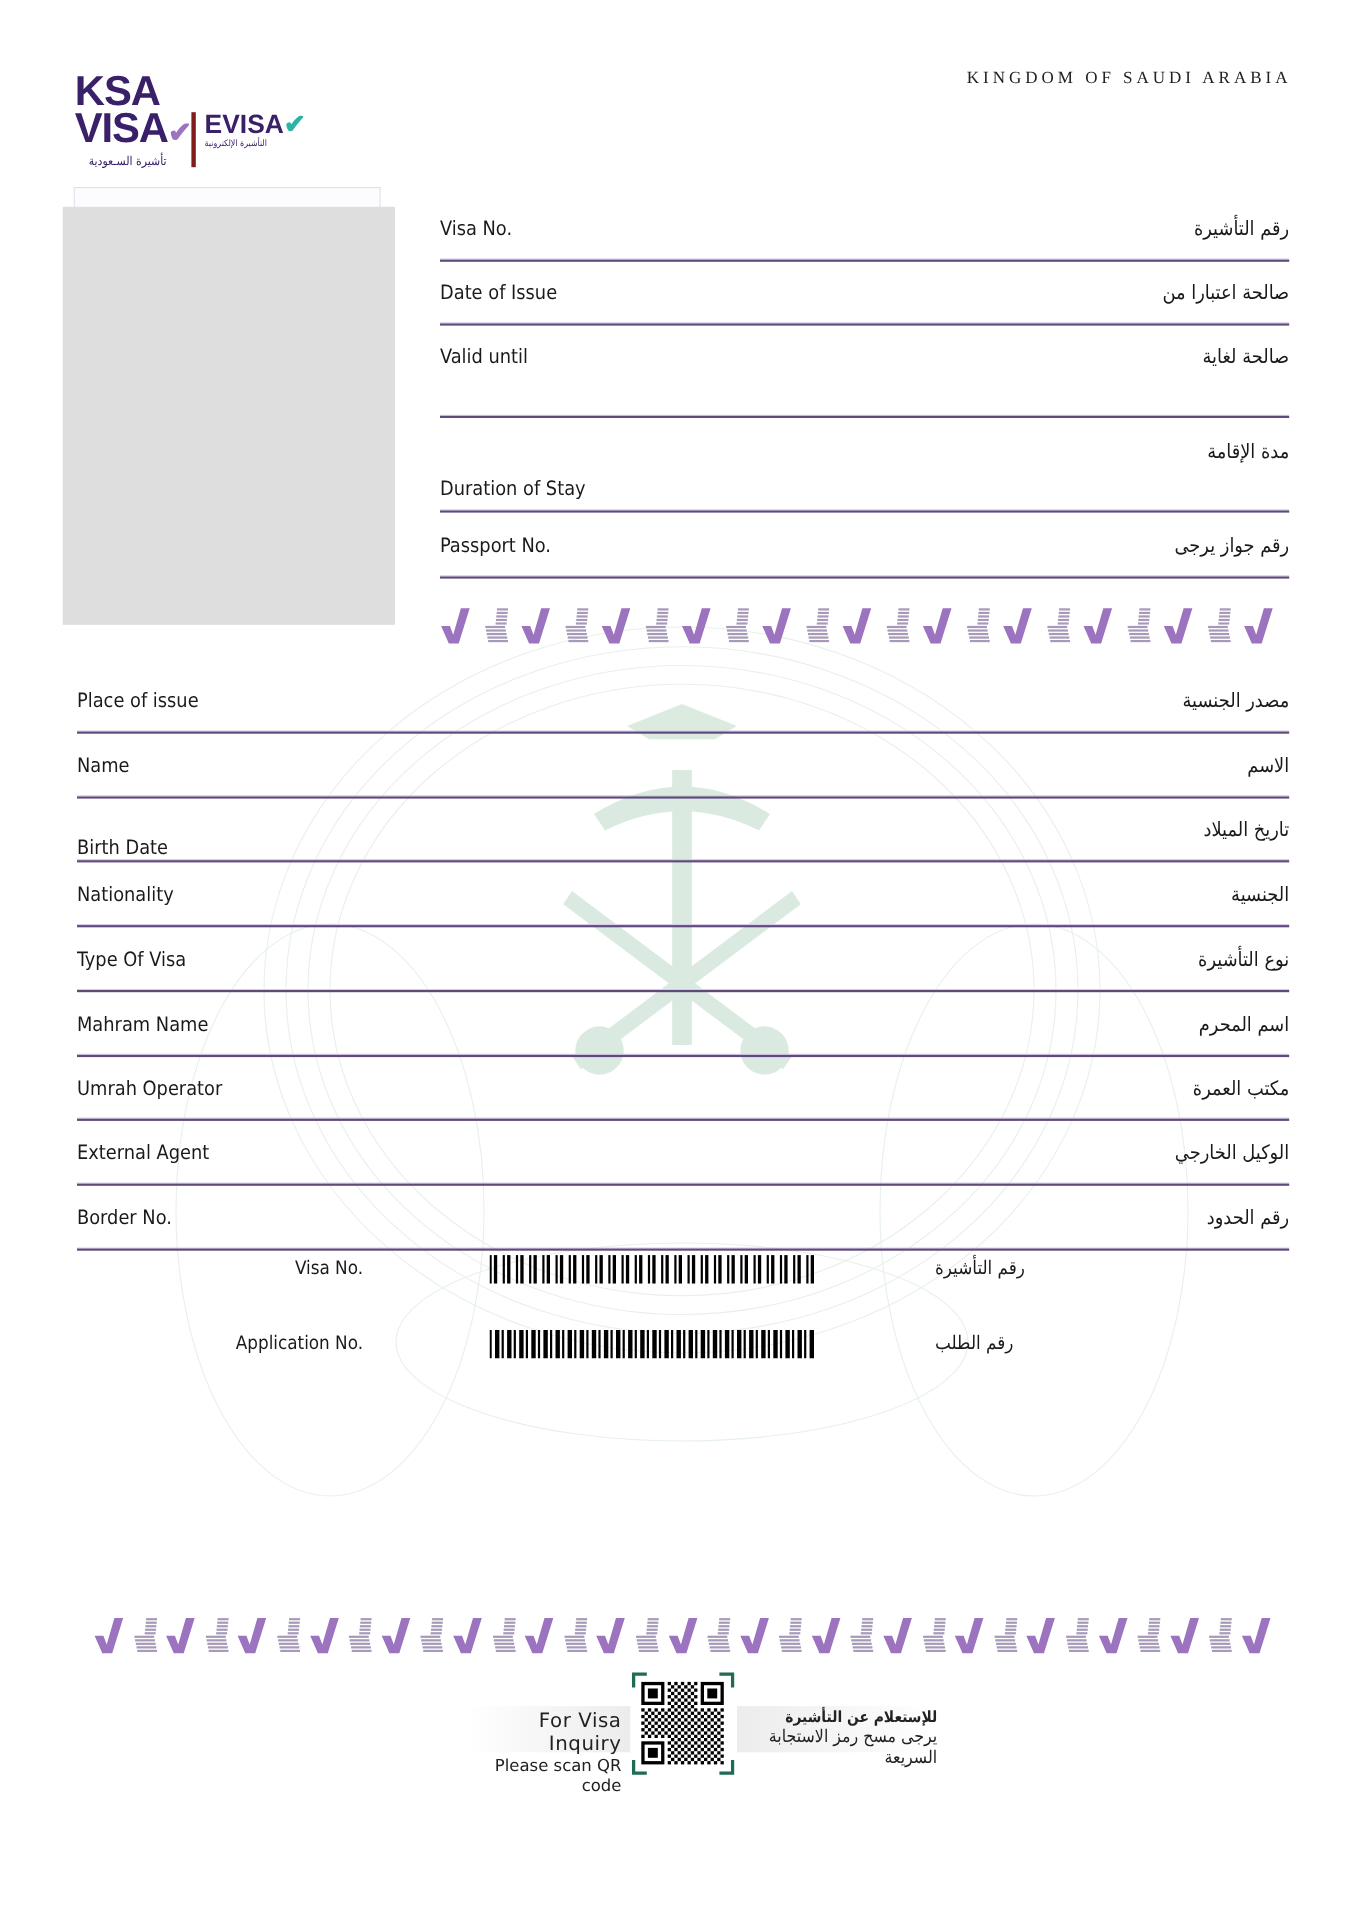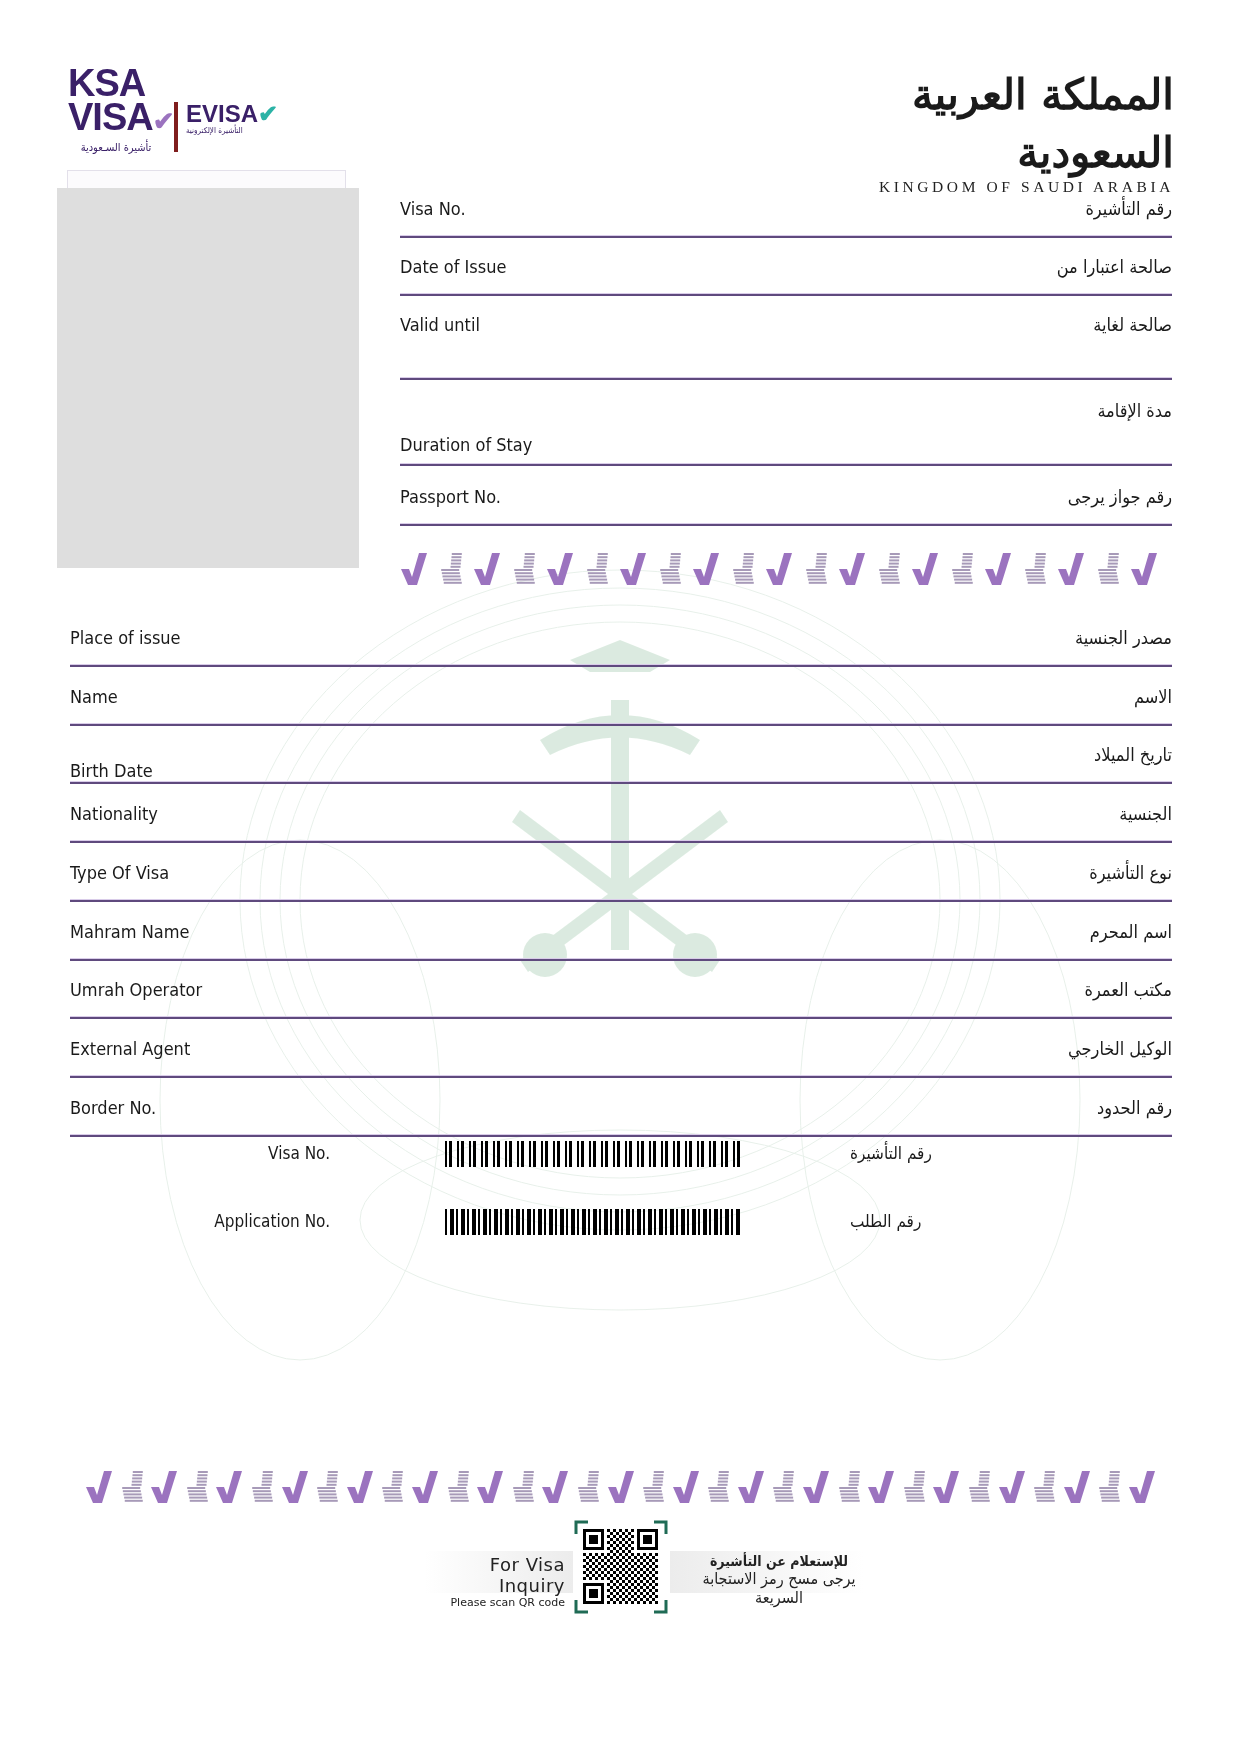--- a/index.html
+++ b/index.html
@@ -39,22 +39,22 @@
   .chk { width:28px; height:36px; flex:0 0 auto; }
 
   
   .bc-label-en { position:absolute; font-size:17px; color:#1a1a1a; text-align:right; }
   .bc-label-ar { position:absolute; font-size:17px; color:#1a1a1a; direction:rtl; }
   .barcode { position:absolute; height:26px; }
 
   
   .inq-en { left:425px; top:1551px; width:140px; height:42px; background:linear-gradient(90deg,#ffffff,#ececec); padding:0 8px 0 0; text-align:right; }
   .inq-en .t1 { font-family:"DejaVu Sans", sans-serif; font-weight:normal; font-size:18px; color:#222; padding-top:3px; letter-spacing:.5px; }
-  .inq-en .t2 { font-family:"DejaVu Sans", sans-serif; font-size:11px; color:#222; }
-  .inq-ar { left:670px; top:1551px; width:170px; height:42px; background:linear-gradient(90deg,#ececec,#ffffff); padding-left:24px; direction:rtl; text-align:center; }
+  .inq-en .t2 { font-family:"DejaVu Sans", sans-serif; font-size:15px; color:#222; }
+  .inq-ar { left:670px; top:1551px; width:170px; height:42px; background:linear-gradient(90deg,#ececec,#ffffff); padding-left:12px; direction:rtl; text-align:right; }
   .inq-ar .t1 { font-weight:bold; font-size:14px; color:#222; padding-top:2px; }
   .inq-ar .t2 { font-size:16px; color:#222; }
   .qr-wrap { left:574px; top:1520px; width:94px; height:94px; }
 </style>
 </head>
 <body>
 
 <svg id="watermark" viewBox="0 0 1240 1755">
   <g opacity="0.18" fill="none" stroke="#7fae8c" stroke-width="1">
     <ellipse cx="620" cy="900" rx="380" ry="330"></ellipse>
@@ -79,21 +79,20 @@
 <div class="abs ksa-logo">
   <div class="big">KSA</div>
   <div class="big"><span>VISA</span><span style="color:#9b73bf;font-size:26px;">✔</span></div>
   <div class="ar">تأشيرة السـعودية</div>
 </div>
 <div class="abs evisa-logo">
   <div class="big"><span>EVISA</span><span class="tick">✔</span></div>
   <div class="ar">التأشيرة الإلكترونية</div>
 </div>
 <div class="abs ksa-emblem">
-  <div class="ar">المملكة العربية السعودية</div>
   <div class="en">KINGDOM OF SAUDI ARABIA</div>
 </div>
 
 <div class="abs photo-frame"></div>
 <div class="abs photo"></div>
 
 <div id="top-fields">
     <div class="row" style="left: 400px; top: 190px; width: 772px; height: 46px;">
       <div class="en" style="top: 8px;">Visa No.</div>
       <div class="val" style="top: 8px; left: 300px;"></div>

